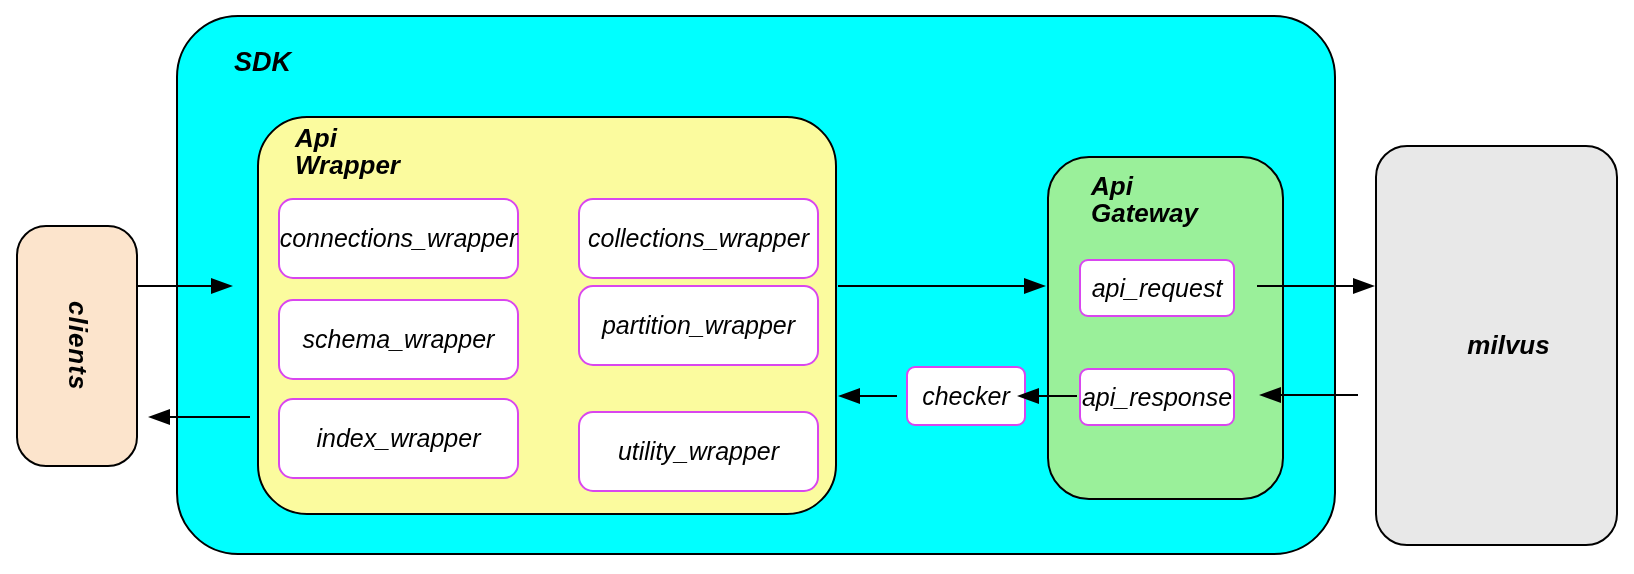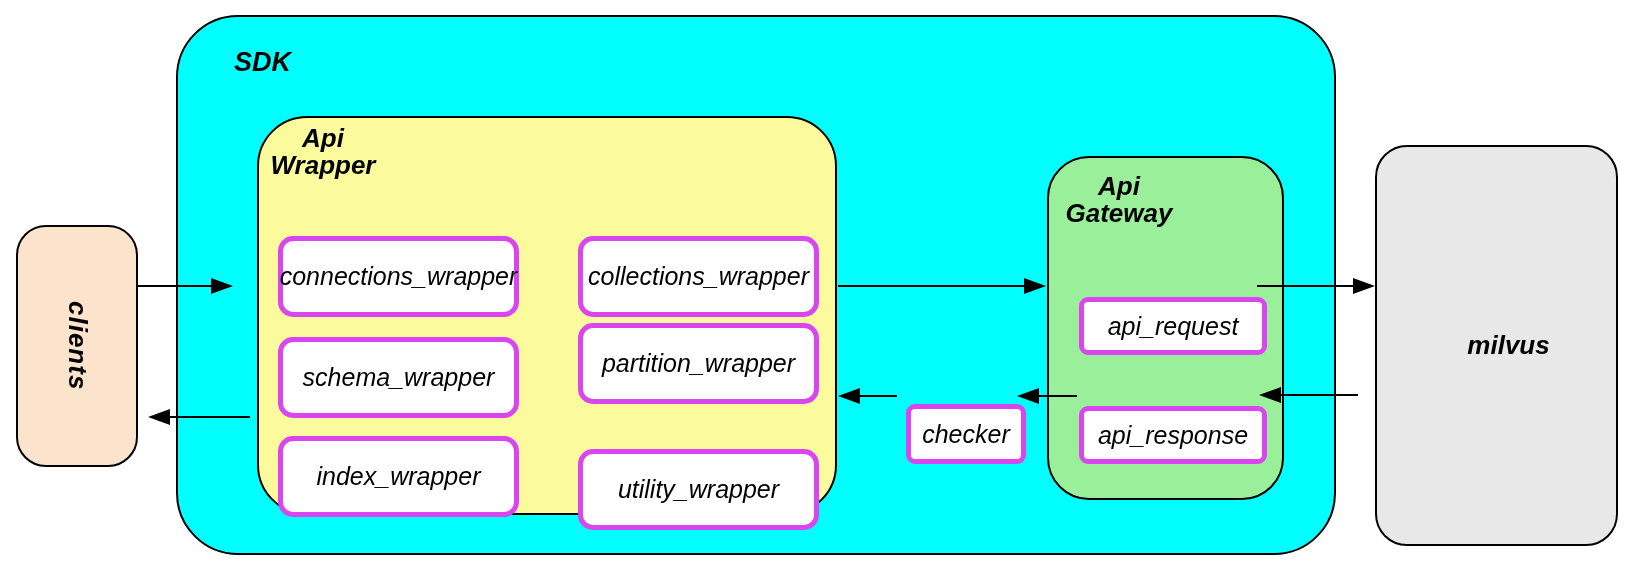--- a/index.html
+++ b/index.html
@@ -11,34 +11,34 @@
     color:#000;
     overflow:hidden;
     font-style:italic;
   }
   .node{position:absolute;box-sizing:border-box;border:2px solid #000;}
   
   .sdk{left:176px;top:15px;width:1160px;height:540px;background:#00ffff;border-radius:62px;}
   .sdk-label{position:absolute;left:56px;top:30px;font-size:27px;font-weight:bold;}
   .apiwrapper{left:257px;top:116px;width:580px;height:399px;background:#fbfb9e;border-radius:50px;}
   .apigateway{left:1047px;top:156px;width:237px;height:344px;background:#9af09a;border-radius:42px;}
-  .block-title{position:absolute;text-align:center;font-size:26px;font-weight:bold;line-height:27px;}
+  .block-title{position:absolute;font-size:26px;font-weight:bold;line-height:27px;margin-left:28px;}
   .apiwrapper .block-title{left:8px;top:7px;width:112px;}
   .apigateway .block-title{left:14px;top:15px;width:112px;}
   
   .leaf{
-    position:absolute;box-sizing:border-box;border:5px solid #d946ef;background:#ffffff;
+    position:absolute;box-sizing:border-box;border:2px solid #d946ef;background:#ffffff;
     display:flex;align-items:center;justify-content:center;
-    font-size:25px;white-space:nowrap;margin-top:38px;
+    font-size:25px;white-space:nowrap;
   }
   .cell{width:241px;height:81px;border-radius:15px;}
   .c1{left:19px;top:80px;}  .c2{left:319px;top:80px;}
   .c3{left:19px;top:181px;text-align:right;} .c4{left:319px;top:167px;}
   .c5{left:19px;top:280px;} .c6{left:319px;top:293px;}
-  .gw-box{width:188px;height:58px;border-radius:9px;}
+  .gw-box{width:156px;height:58px;border-radius:9px;}
   .req{left:30px;top:101px;}
   .res{left:30px;top:210px;}
   .checker{left:906px;top:366px;width:120px;height:60px;border-radius:9px;font-size:25px;}
   
   .clients{
     left:16px;top:225px;width:122px;height:242px;background:#fce4cc;border-radius:30px;
     display:flex;align-items:center;justify-content:center;
   }
   .clients .vtext{writing-mode:vertical-rl;font-size:26px;font-weight:bold;letter-spacing:1px;}
   .milvus{

